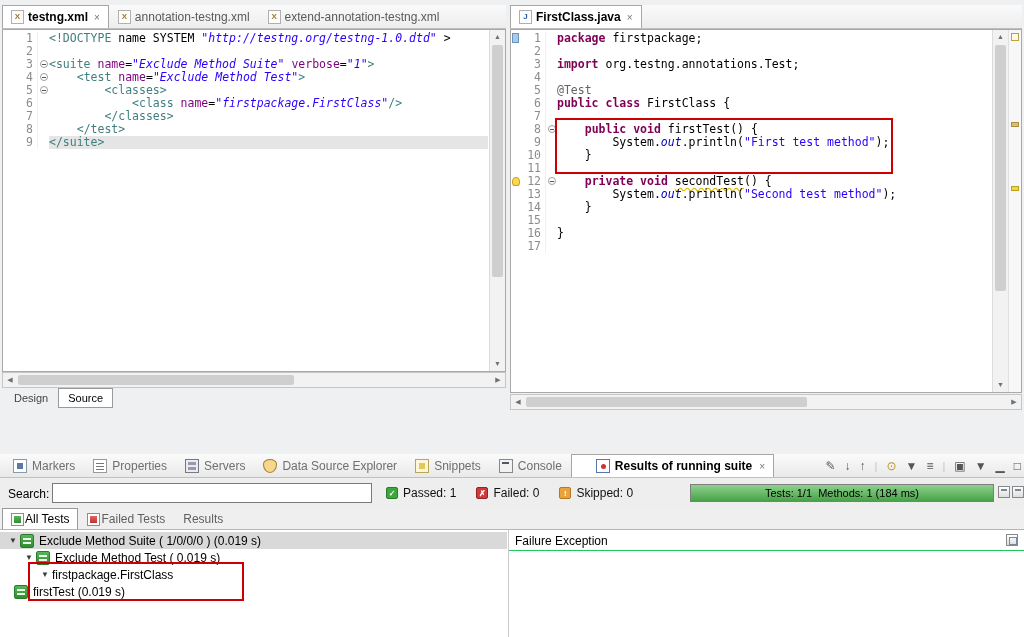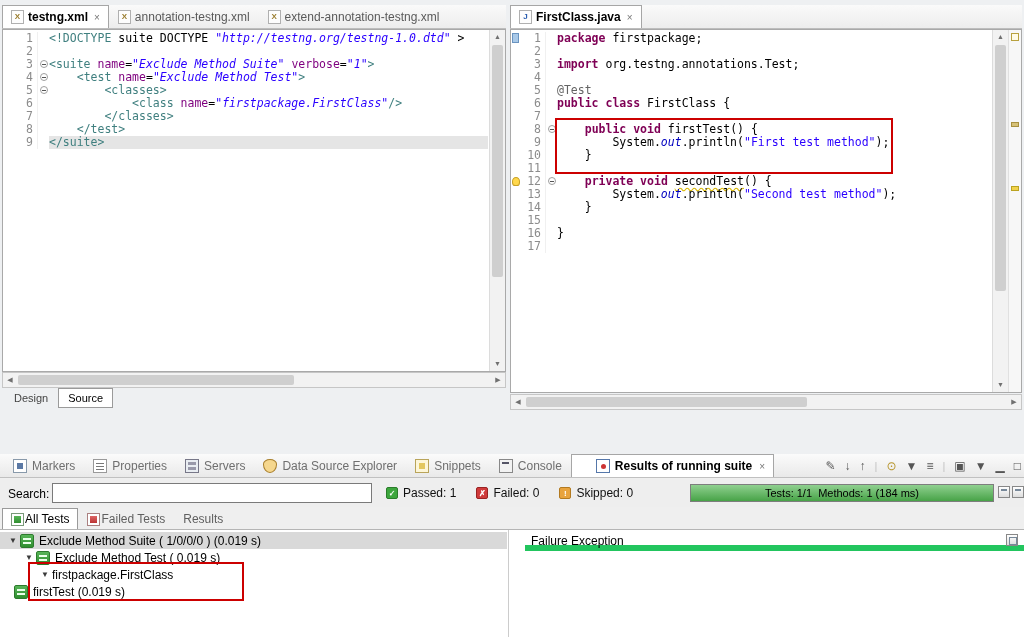--- a/index.html
+++ b/index.html
@@ -150,21 +150,21 @@
   .trow.selected { background:#d9d9d9; }
   .arrow { width:14px; text-align:center; font-size:8px; color:#3a3a3a; flex:none; }
   .arrow-sp { width:14px; flex:none; }
   .ticon { width:14px; height:14px; flex:none; margin-right:5px; border:1px solid #2c7a2c;
            background:linear-gradient(#58b558,#2f8f2f); border-radius:2px; position:relative; }
   .ticon::after { content:""; position:absolute; left:2px; right:2px; top:3px; height:2px;
                   background:#eaffea; box-shadow:0 4px 0 #eaffea; }
   .tbox { position:absolute; left:28px; top:32px; width:216px; height:39px; border:2px solid #cc0000; }
 
   #failure { position:absolute; left:508px; right:0; top:0; bottom:0; border-left:1px solid #cccccc; }
-  .fheader { position:absolute; top:0; left:16px; right:0; height:21px; border-bottom:6px solid #22c55e; }
+  .fheader { position:absolute; top:0; left:0; right:0; height:21px; border-bottom:1px solid #22c55e; }
   .fheader .ftitle { position:absolute; left:6px; top:4px; font-size:12px; color:#000; }
   .ficon { position:absolute; right:6px; top:4px; width:12px; height:12px;
            border:1px solid #888; background:linear-gradient(#fff,#ddd); }
   .ficon::after { content:""; position:absolute; left:2px; top:2px; width:6px; height:6px; border:1px solid #789; }
 </style>
 </head>
 <body>
 
 <div id="app">
 
@@ -179,21 +179,21 @@
           <span class="fi fi-xml">X</span>
           <span class="etab-label">annotation-testng.xml</span>
         </div>
         <div class="etab">
           <span class="fi fi-xml">X</span>
           <span class="etab-label">extend-annotation-testng.xml</span>
         </div>
       </div>
     <div class="editor">
       <div class="lines" id="xml-lines">
-          <div class="cl"><span class="ann-col"></span><span class="ln">1</span><span class="fold-col"></span><span class="code"><span class="sg-t">&lt;!DOCTYPE </span><span class="sg-p">suite DOCTYPE </span><span class="sg-v">"http://testng.org/testng-1.0.dtd"</span><span class="sg-p"> &gt;</span></span></div>
+          <div class="cl"><span class="ann-col"></span><span class="ln">1</span><span class="fold-col"></span><span class="code"><span class="sg-t">&lt;!DOCTYPE </span><span class="sg-p">name SYSTEM </span><span class="sg-v">"http://testng.org/testng-1.0.dtd"</span><span class="sg-p"> &gt;</span></span></div>
           <div class="cl"><span class="ann-col"></span><span class="ln">2</span><span class="fold-col"></span><span class="code"></span></div>
           <div class="cl"><span class="ann-col"></span><span class="ln">3</span><span class="fold-col"><span class="fold-marker"></span></span><span class="code"><span class="sg-t">&lt;suite </span><span class="sg-a">name</span><span class="sg-p">=</span><span class="sg-v">"Exclude Method Suite"</span><span class="sg-p"> </span><span class="sg-a">verbose</span><span class="sg-p">=</span><span class="sg-v">"1"</span><span class="sg-t">&gt;</span></span></div>
           <div class="cl"><span class="ann-col"></span><span class="ln">4</span><span class="fold-col"><span class="fold-marker"></span></span><span class="code"><span class="sg-p">    </span><span class="sg-t">&lt;test </span><span class="sg-a">name</span><span class="sg-p">=</span><span class="sg-v">"Exclude Method Test"</span><span class="sg-t">&gt;</span></span></div>
           <div class="cl"><span class="ann-col"></span><span class="ln">5</span><span class="fold-col"><span class="fold-marker"></span></span><span class="code"><span class="sg-p">        </span><span class="sg-t">&lt;classes&gt;</span></span></div>
           <div class="cl"><span class="ann-col"></span><span class="ln">6</span><span class="fold-col"></span><span class="code"><span class="sg-p">            </span><span class="sg-t">&lt;class </span><span class="sg-a">name</span><span class="sg-p">=</span><span class="sg-v">"firstpackage.FirstClass"</span><span class="sg-t">/&gt;</span></span></div>
           <div class="cl"><span class="ann-col"></span><span class="ln">7</span><span class="fold-col"></span><span class="code"><span class="sg-p">        </span><span class="sg-t">&lt;/classes&gt;</span></span></div>
           <div class="cl"><span class="ann-col"></span><span class="ln">8</span><span class="fold-col"></span><span class="code"><span class="sg-p">    </span><span class="sg-t">&lt;/test&gt;</span></span></div>
           <div class="cl"><span class="ann-col"></span><span class="ln">9</span><span class="fold-col"></span><span class="code hl"><span class="sg-t">&lt;/suite&gt;</span></span></div>
         </div>
       <div class="vscroll">

